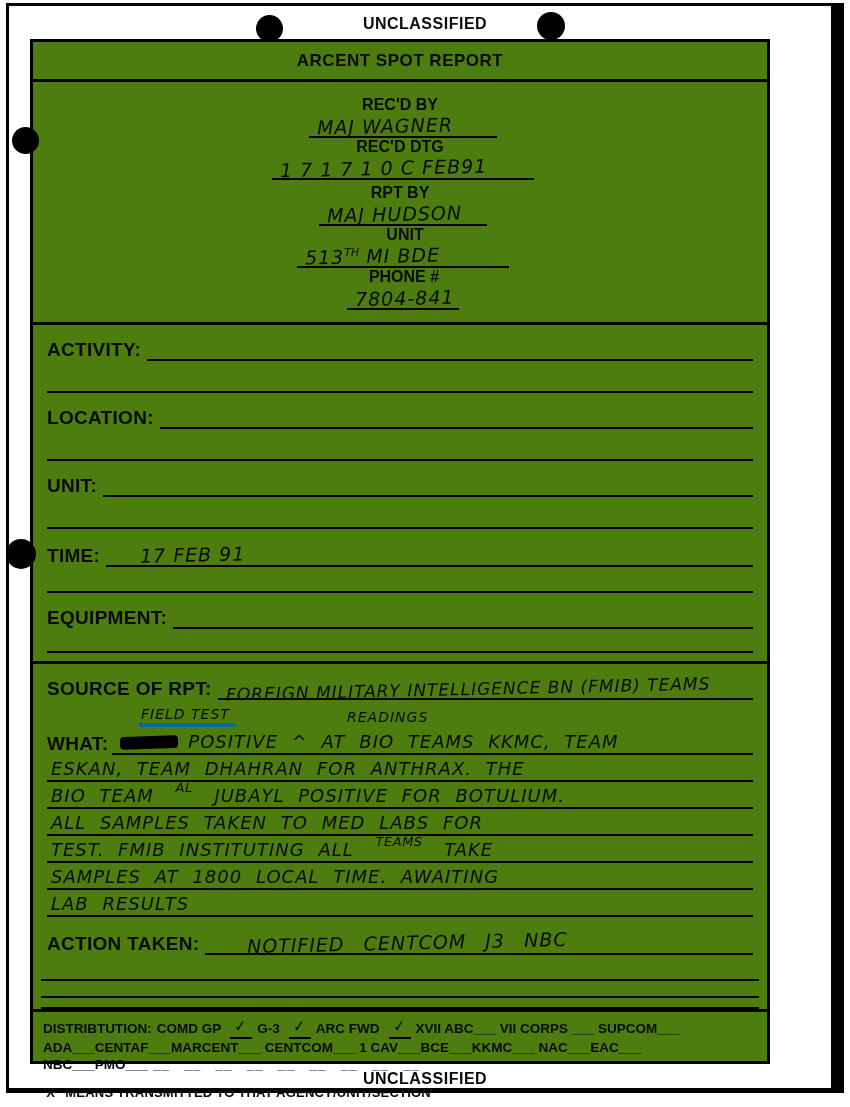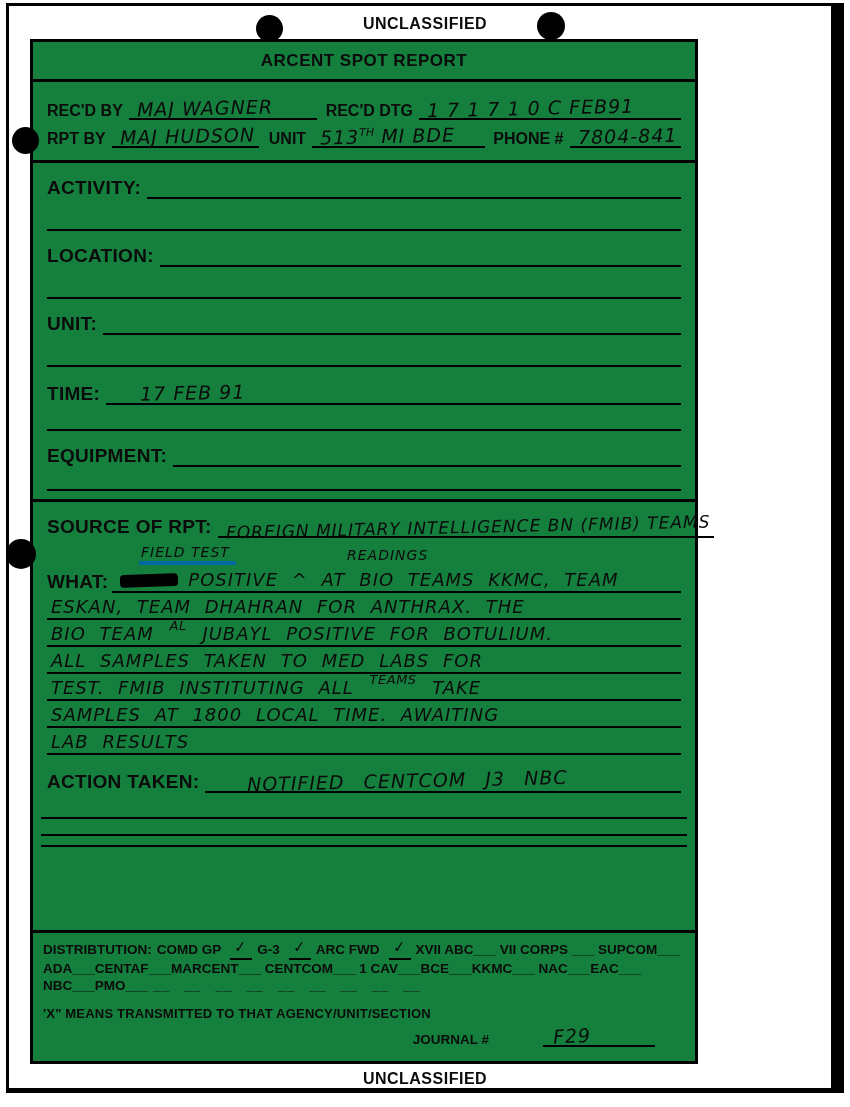--- a/index.html
+++ b/index.html
@@ -14,28 +14,28 @@
   .punch.p3 { left:12px; top:127px; width:27px; height:27px; }
   .punch.p4 { left:6px;  top:539px; width:30px; height:30px; }
 
   .classification-top, .classification-bottom {
     position:absolute; left:0; right:0; text-align:center;
     font-weight:bold; font-size:16px; letter-spacing:0.5px;
   }
   .classification-top { top:15px; }
   .classification-bottom { top:1070px; }
 
-  .formbox { position:absolute; left:30px; top:39px; width:668px; height:1025px;
-             border:3px solid #000; background:#15803d; display:flex; flex-direction:column; }
+  .formbox { position:absolute; left:30px; top:39px; width:740px; height:1025px;
+             border:3px solid #000; background:#4d7c0f; display:flex; flex-direction:column; }
 
   .form-title { text-align:center; font-weight:bold; font-size:17px; letter-spacing:0.5px;
                 padding:9px 0 8px; border-bottom:3px solid #000; }
 
   .hdr { padding:14px 14px 12px; border-bottom:3px solid #000; }
-  .hdr-row { display:flex; align-items:flex-end; }
+  .hdr-row { display:flex; align-items:center;flex-direction:column; }
   .hdr-row + .hdr-row { margin-top:4px; }
   .lbl { font-weight:bold; font-size:16px; white-space:nowrap; }
   .lbl-lg { font-weight:bold; font-size:19px; letter-spacing:0.3px; white-space:nowrap; }
 
   .wline { border-bottom:2px solid #000; white-space:nowrap; margin-left:6px; }
   .wline.fill { flex:1; }
 
   .hand { font-family:"DejaVu Sans", sans-serif; font-style:italic; letter-spacing:1px; }
   .hand-val { display:inline-block; transform:rotate(-1.3deg); position:relative; top:1px;
               padding:0 4px 0 8px; font-size:19px; }
@@ -52,21 +52,21 @@
   .rule { border-top:3px solid #000; margin-top:8px; }
 
   .what { position:relative; margin:6px 14px 0; padding-top:22px; }
   .ann { position:absolute; font-size:14px; z-index:2; }
   .ann-fieldtest { left:92px; top:0; border-bottom:4px solid #0369a1; padding:0 6px 1px 2px; }
   .ann-readings { left:300px; top:3px; }
   .hline { border-bottom:2px solid #000; font-size:18px; padding:3px 4px 0; height:27px;
            white-space:nowrap; word-spacing:7px; }
   .scribble { display:inline-block; width:58px; height:13px; background:#000; border-radius:4px;
               margin:0 10px 2px 4px; transform:rotate(-2deg); vertical-align:middle; }
-  .raised { position:relative; top:-10px; font-size:13px; letter-spacing:0.5px; margin:0 2px; }
+  .raised { position:relative; top:-10px; font-size:13px; letter-spacing:0.5px; margin:0 8px; }
 
   .action-blanks { margin:0 8px; }
   .bl { border-bottom:2px solid #000; }
   .bl1 { height:26px; } .bl2 { height:17px; } .bl3 { height:11px; }
 
   .bottom { margin-top:auto; border-top:3px solid #000; padding:8px 10px 6px; }
   .dist-line { font-weight:bold; font-size:13.5px; line-height:17px; white-space:nowrap; }
   .dist-line > span { margin-right:5px; }
   .chk { display:inline-block; min-width:22px; border-bottom:2px solid #000; text-align:center; margin:0 4px; }
   .chkmark { display:inline-block; font-size:15px; position:relative; top:-2px; transform:rotate(-6deg); }

